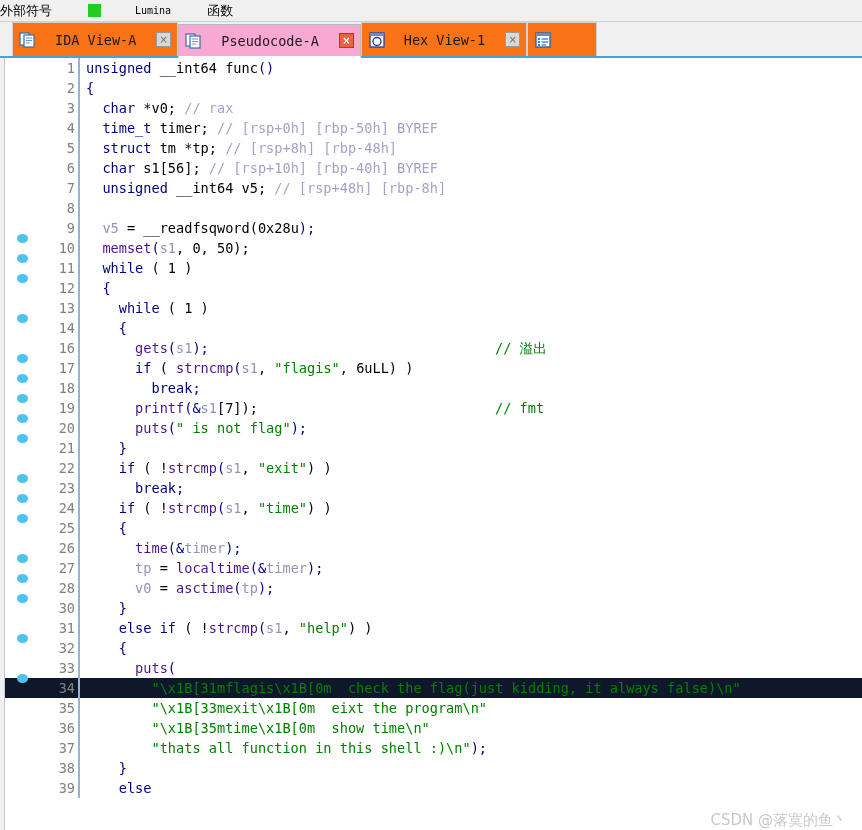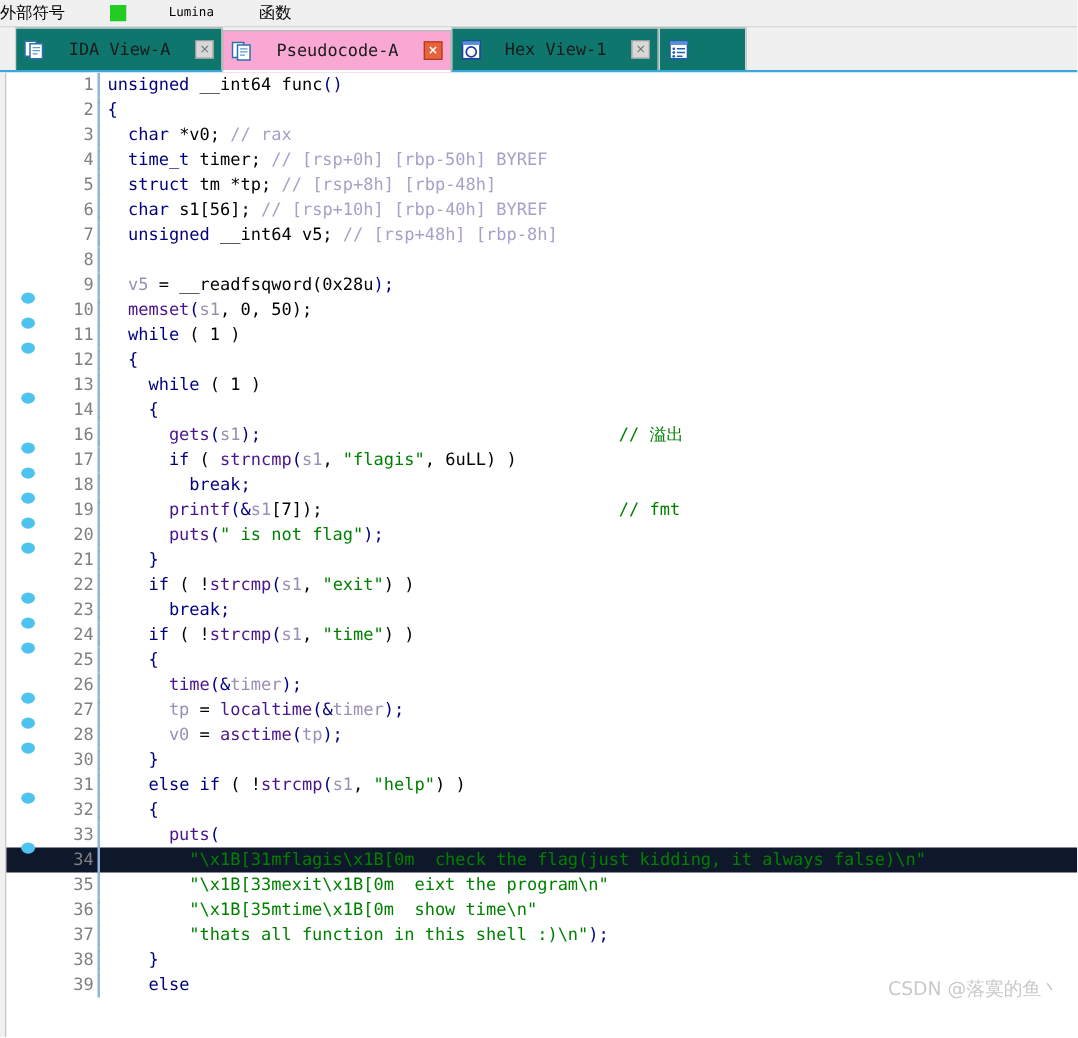--- a/index.html
+++ b/index.html
@@ -57,21 +57,21 @@
     display: flex;
     align-items: flex-end;
     box-sizing: border-box;
     position: relative;
   }
   .tab {
     height: 34px;
     display: flex;
     align-items: center;
     box-sizing: border-box;
-    background: #0f766e;
+    background: #f97316;
     border: 1px solid #d2d2d2;
     border-bottom: none;
     position: relative;
     padding: 0 6px;
   }
   .tab.active {
     background: #f9a8d4;
     border: 1px solid #b9b9b9;
     border-bottom: 2px solid #ffffff;
     margin-bottom: -2px;
@@ -182,21 +182,21 @@
   .str  { color: #008000; }          
   .cmt  { color: #a9a0c8; }          
   .cmt2 { color: #007f00; }          
   .pn   { color: #000080; }          
   .plain{ color: #000000; }
 
   
   #watermark {
     position: absolute;
     right: 14px;
-    bottom: 29px;
+    bottom: 0;
     color: #c9c9c9;
     font-size: 15px;
     font-family: "DejaVu Sans", sans-serif;
     pointer-events: none;
     user-select: none;
   }
 </style>
 </head>
 <body>
 

